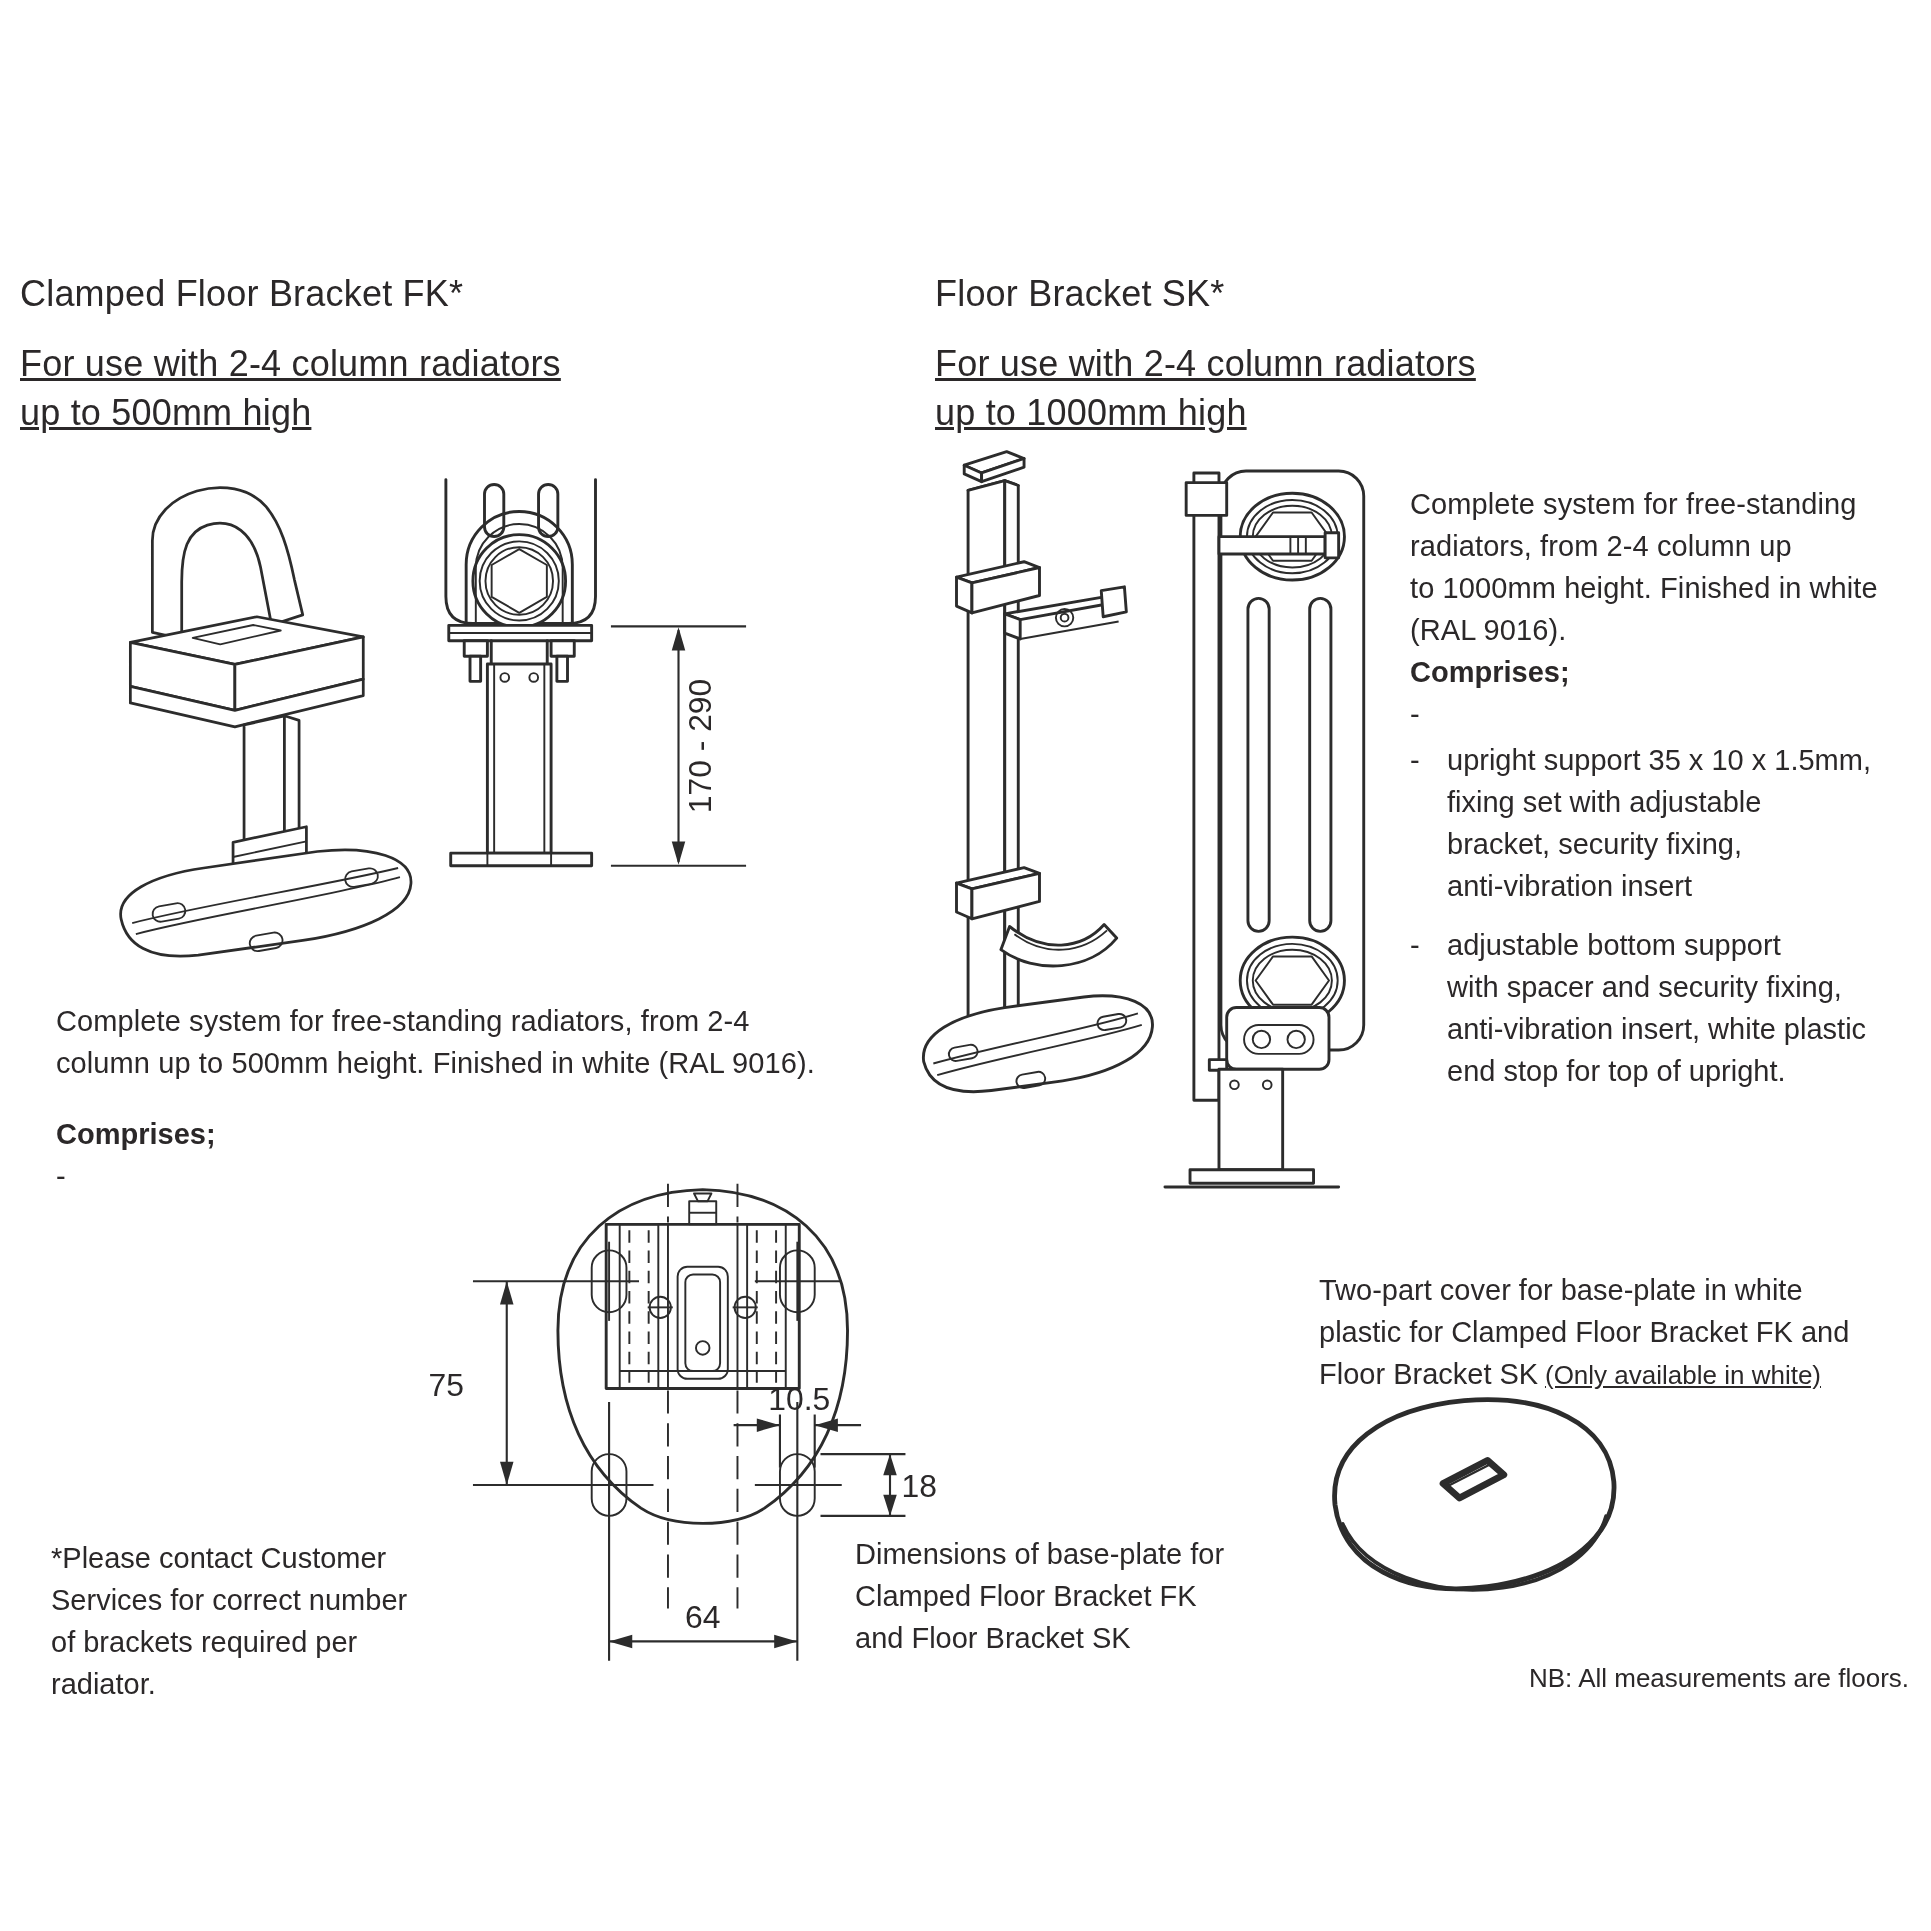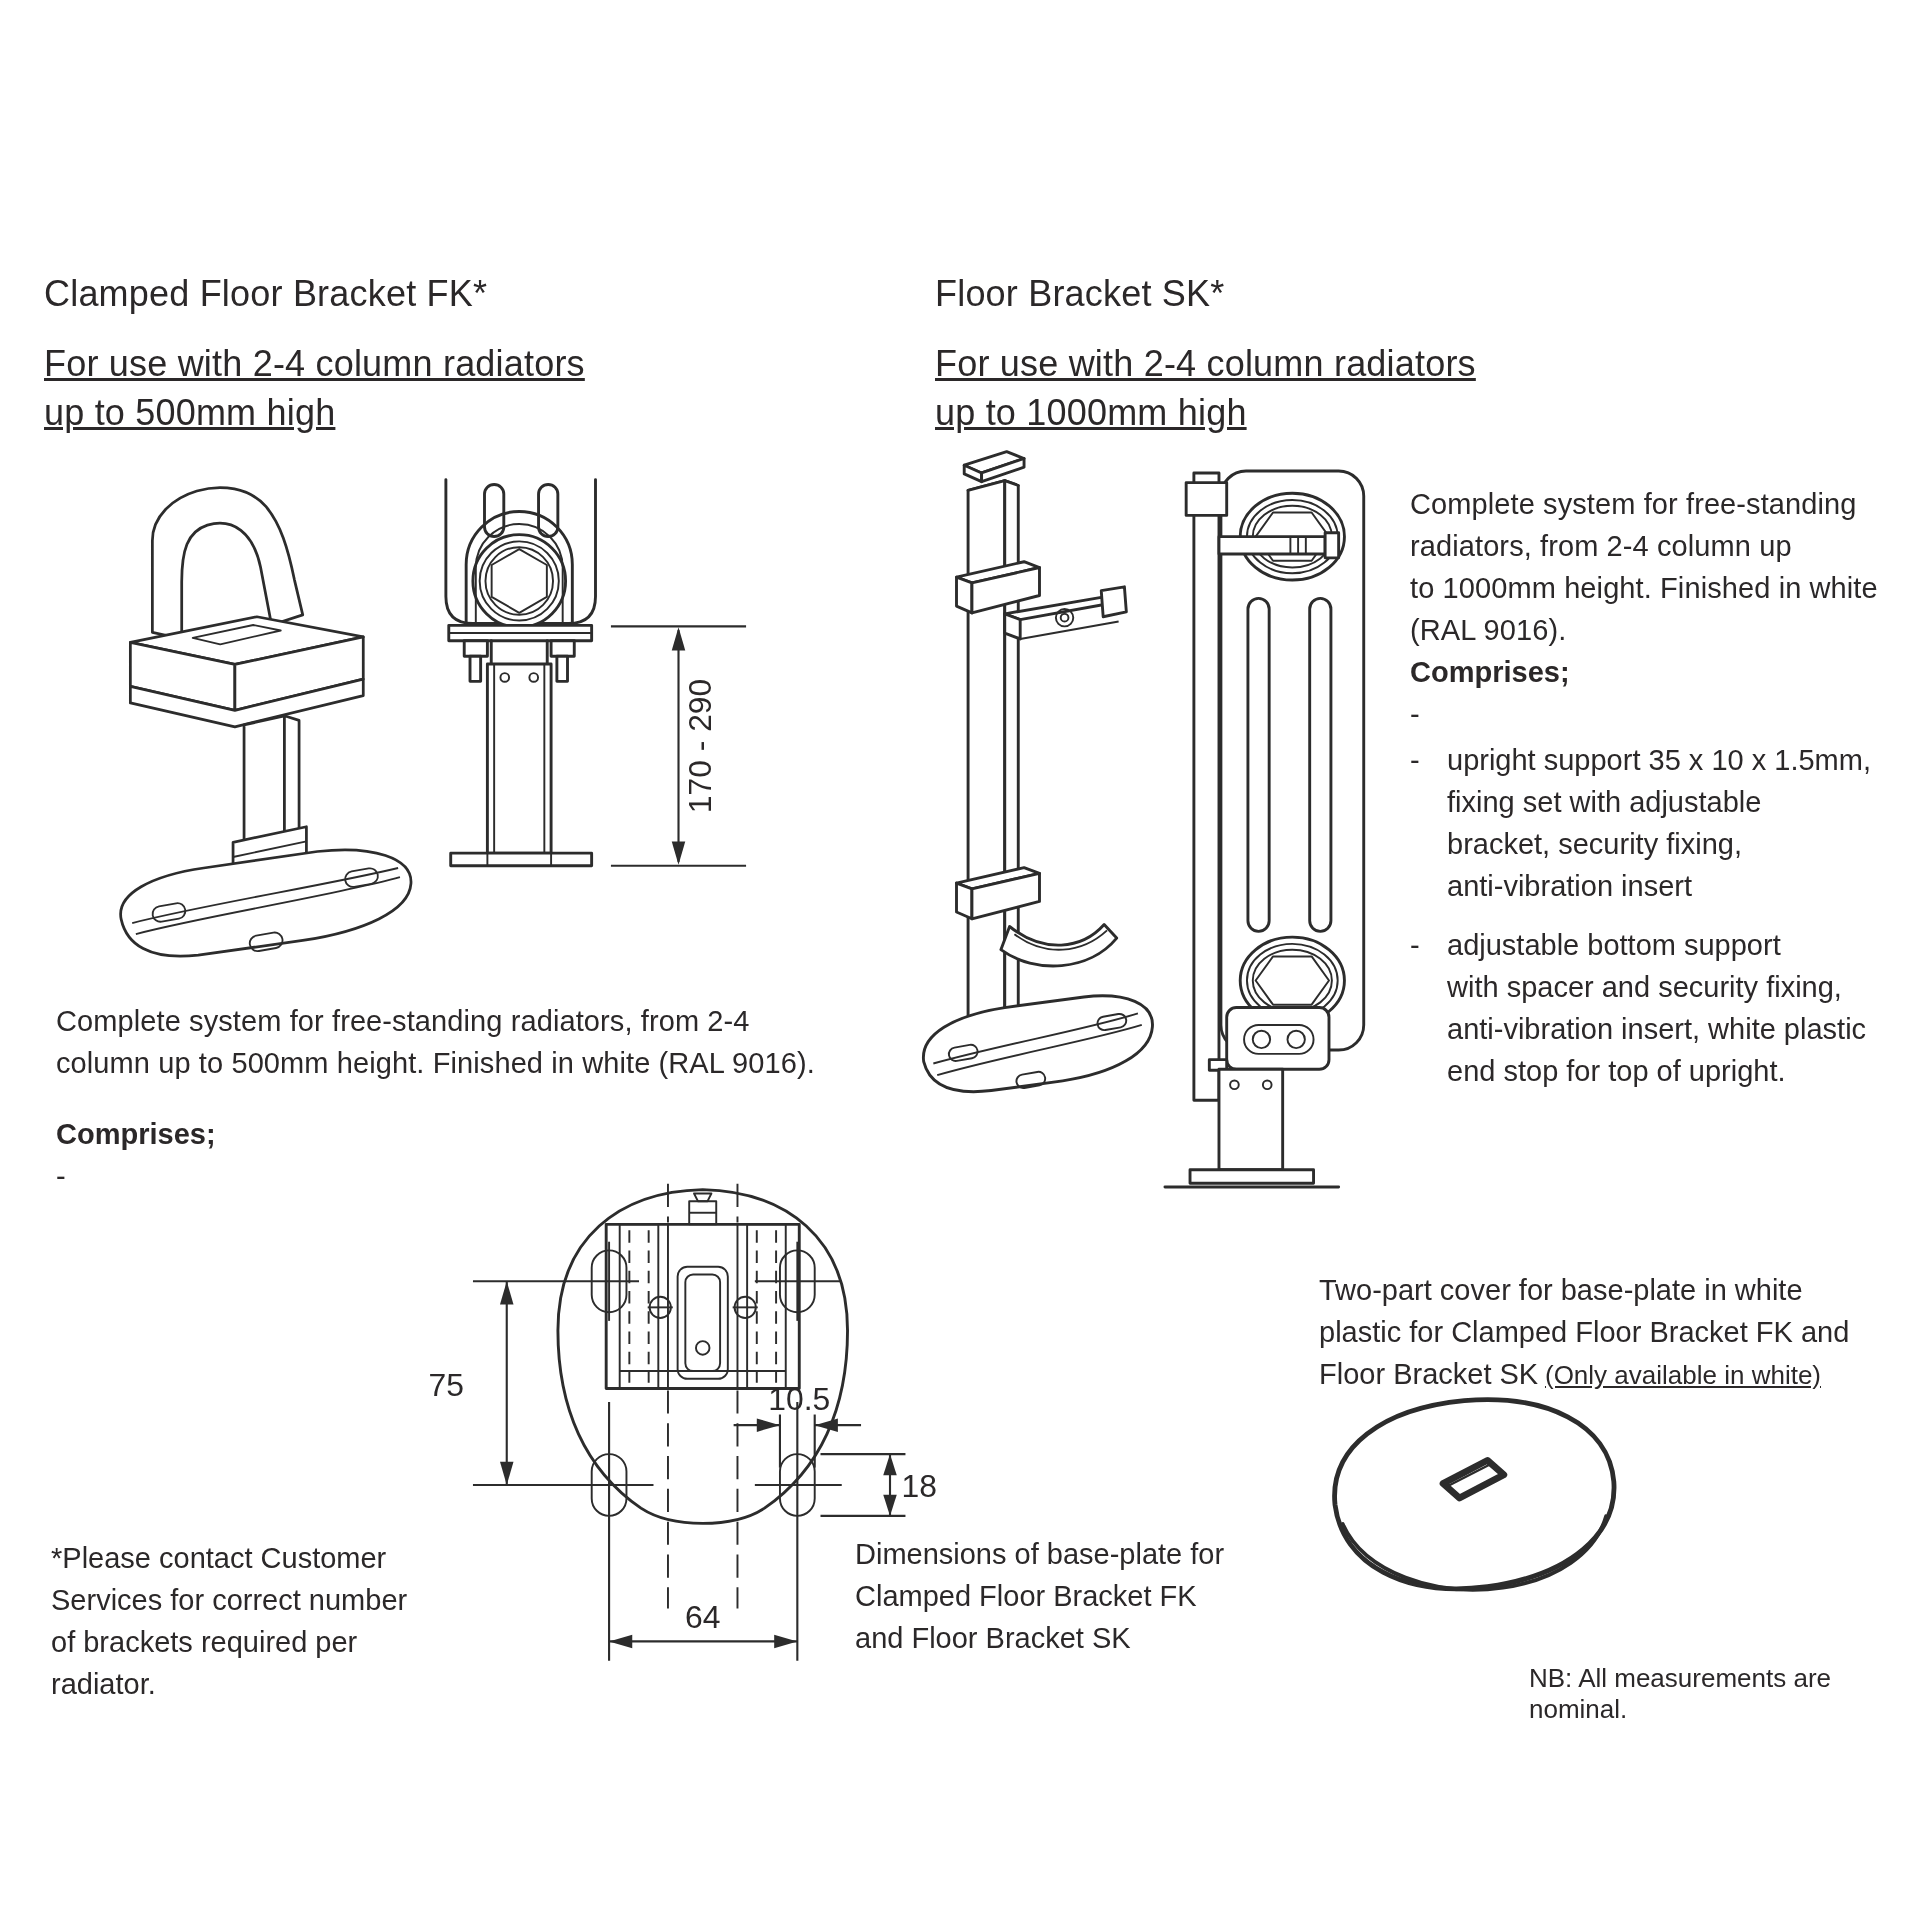--- a/index.html
+++ b/index.html
@@ -28,21 +28,21 @@
   .thin{stroke:#2c2c2c;fill:none;stroke-width:2;stroke-linejoin:round;}
   .dim{stroke:#2c2c2c;fill:none;stroke-width:2.2;}
   .arrow{fill:#2c2c2c;stroke:none;}
   .dimtext{font-family:"Liberation Sans",sans-serif;font-size:33px;fill:#2b2829;}
 </style>
 </head>
 <body>
 
 <div class="abs" style="left:0;top:0;width:1931px;height:1931px;">
 
-  <div class="abs" style="left:44px;top:272px;width:676px;">
+  <div class="abs" style="left:20px;top:272px;width:676px;">
     <div class="section-title">Clamped Floor Bracket FK*</div>
     <div class="section-subtitle pre">For use with 2-4 column radiators
 up to 500mm high</div>
   </div>
 
   <div class="abs" style="left:935px;top:272px;width:695px;">
     <div class="section-title">Floor Bracket SK*</div>
     <div class="section-subtitle pre">For use with 2-4 column radiators
 up to 1000mm high</div>
   </div>
@@ -303,16 +303,16 @@
 
   <svg class="abs" style="left:1308px;top:1381px;" width="328" height="261" viewBox="0 0 340 270">
     <g>
       <path d="M 28,128 C 22,68 78,28 162,20 C 246,13 312,44 317,104 C 321,158 272,201 186,213 C 100,224 36,190 28,128 Z" fill="#ffffff" stroke="#2c2c2c" stroke-width="5"></path>
       <path d="M 36,148 C 58,198 132,224 202,214 C 258,206 298,178 309,140" fill="none" stroke="#2c2c2c" stroke-width="4" stroke-linecap="round"></path>
       <path d="M 140,106 L 186,82 L 203,97 L 157,121 Z" fill="#ffffff" stroke="#2c2c2c" stroke-width="7" stroke-linejoin="round"></path>
       <path d="M 146,108 L 189,86" fill="none" stroke="#2c2c2c" stroke-width="2.5"></path>
     </g>
   </svg>
 
-  <div class="abs nb" style="left:1529px;top:1663px;">NB: All measurements are nominal.</div>
+  <div class="abs nb" style="left:1529px;top:1663px;">NB: All measurements are floors.</div>
 
 </div>
 
 
 </body></html>

